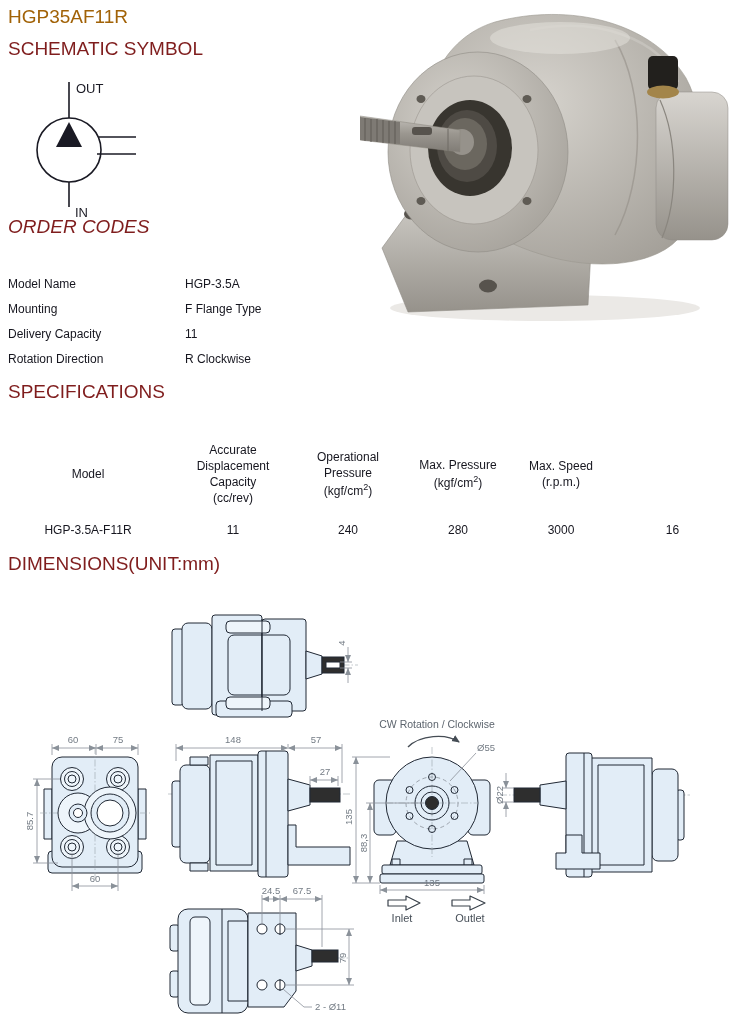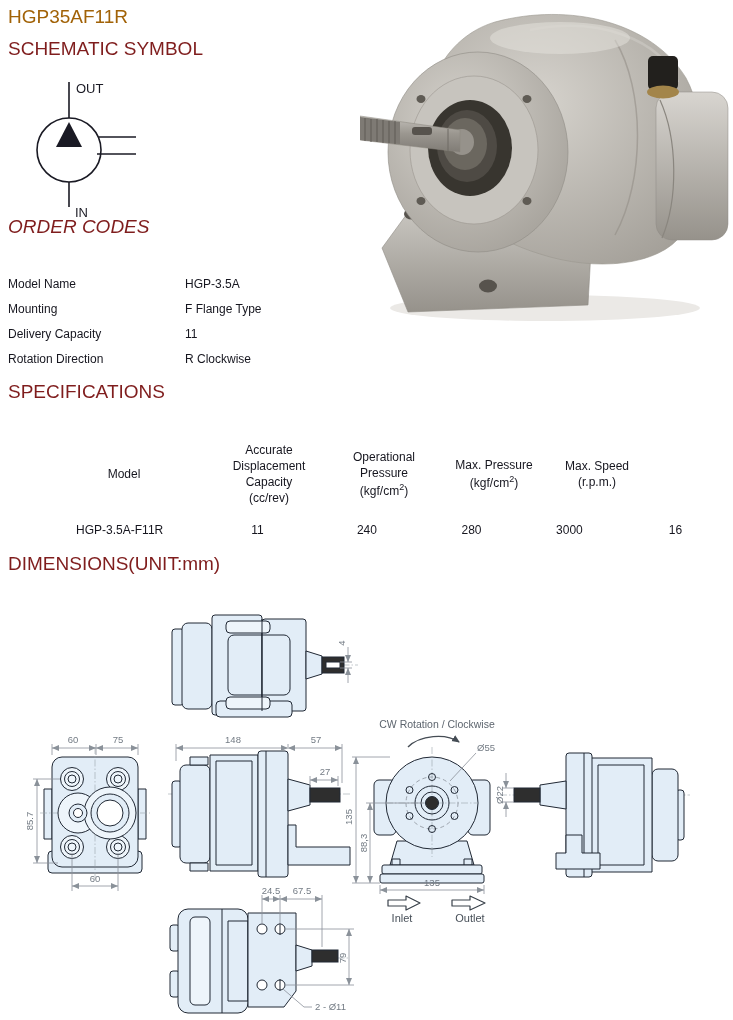--- a/index.html
+++ b/index.html
@@ -11,21 +11,21 @@
   .schematic{position:absolute;left:0;top:74px;}
   .photo{position:absolute;left:360px;top:0;}
   .order-table{position:absolute;left:8px;top:262px;width:350px;font-size:12px;color:#16161f;margin-top:9px;}
   .order-row{display:flex;height:25px;align-items:center;}
   .order-label{width:177px;}
   .order-value{flex:1;}
   .spec-table{position:absolute;left:0;top:436px;width:733px;font-size:12px;color:#16161f;}
   .spec-header{display:flex;align-items:center;height:78px;}
   .spec-cell{text-align:center;white-space:pre-line;line-height:1.32;}
   .spec-cell sup{font-size:9px;}
-  .w0{width:176px;padding-left:36px;} .w1{width:114px;} .w2{width:116px;} .w3{width:104px;} .w4{width:102px;} .w5{width:121px;}
+  .w0{width:176px;} .w1{width:114px;} .w2{width:116px;} .w3{width:104px;} .w4{width:102px;} .w5{width:121px;}
   .spec-row{display:flex;margin-top:9px;align-items:flex-end;}
   .drawings{position:absolute;left:0;top:595px;}
   
   .df{fill:#e2edf7;stroke:#202834;stroke-width:1;stroke-linejoin:round;}
   .df2{fill:#eef5fb;stroke:#202834;stroke-width:1;stroke-linejoin:round;}
   .dw{fill:#ffffff;stroke:#202834;stroke-width:1;}
   .dl{fill:none;stroke:#202834;stroke-width:1;stroke-linejoin:round;}
   .dark{fill:#2e2e2e;stroke:#202834;stroke-width:1;}
   .dim{stroke:#8a9199;stroke-width:0.8;fill:none;}
   .dimt{fill:#737b84;font-size:9.5px;}

